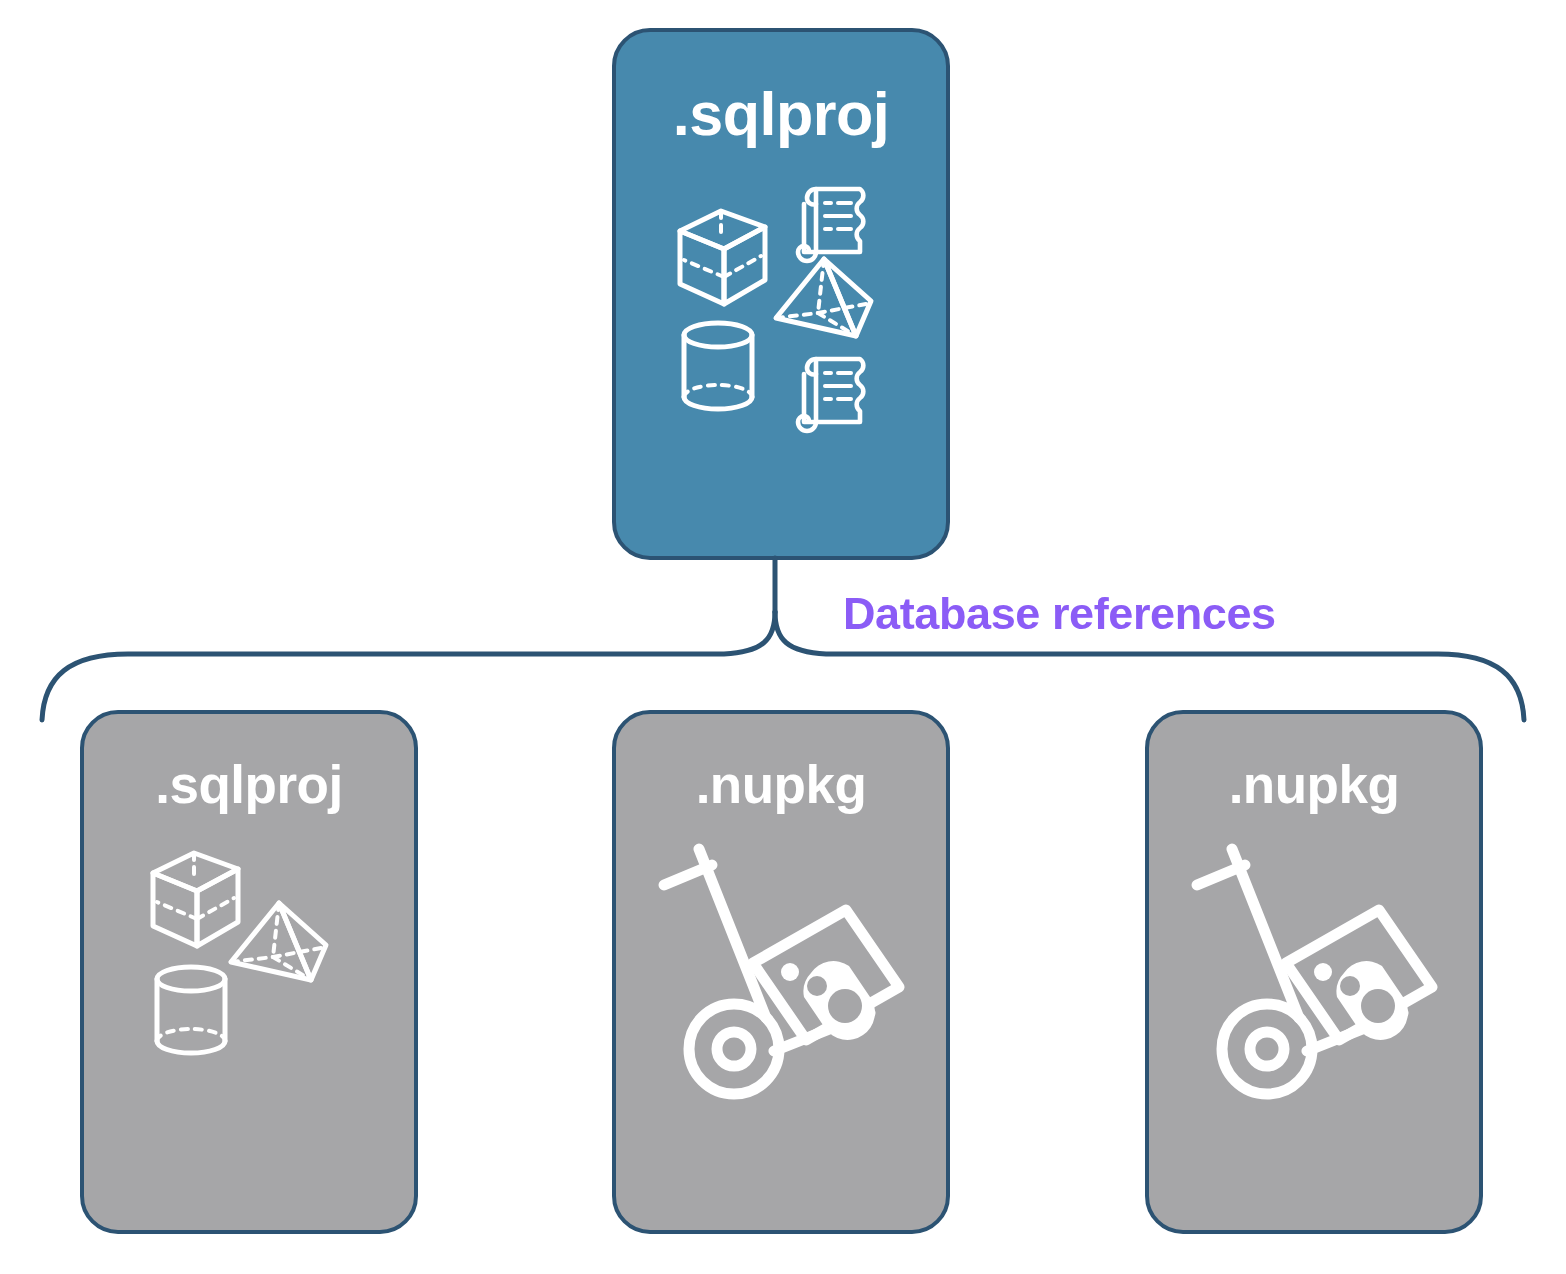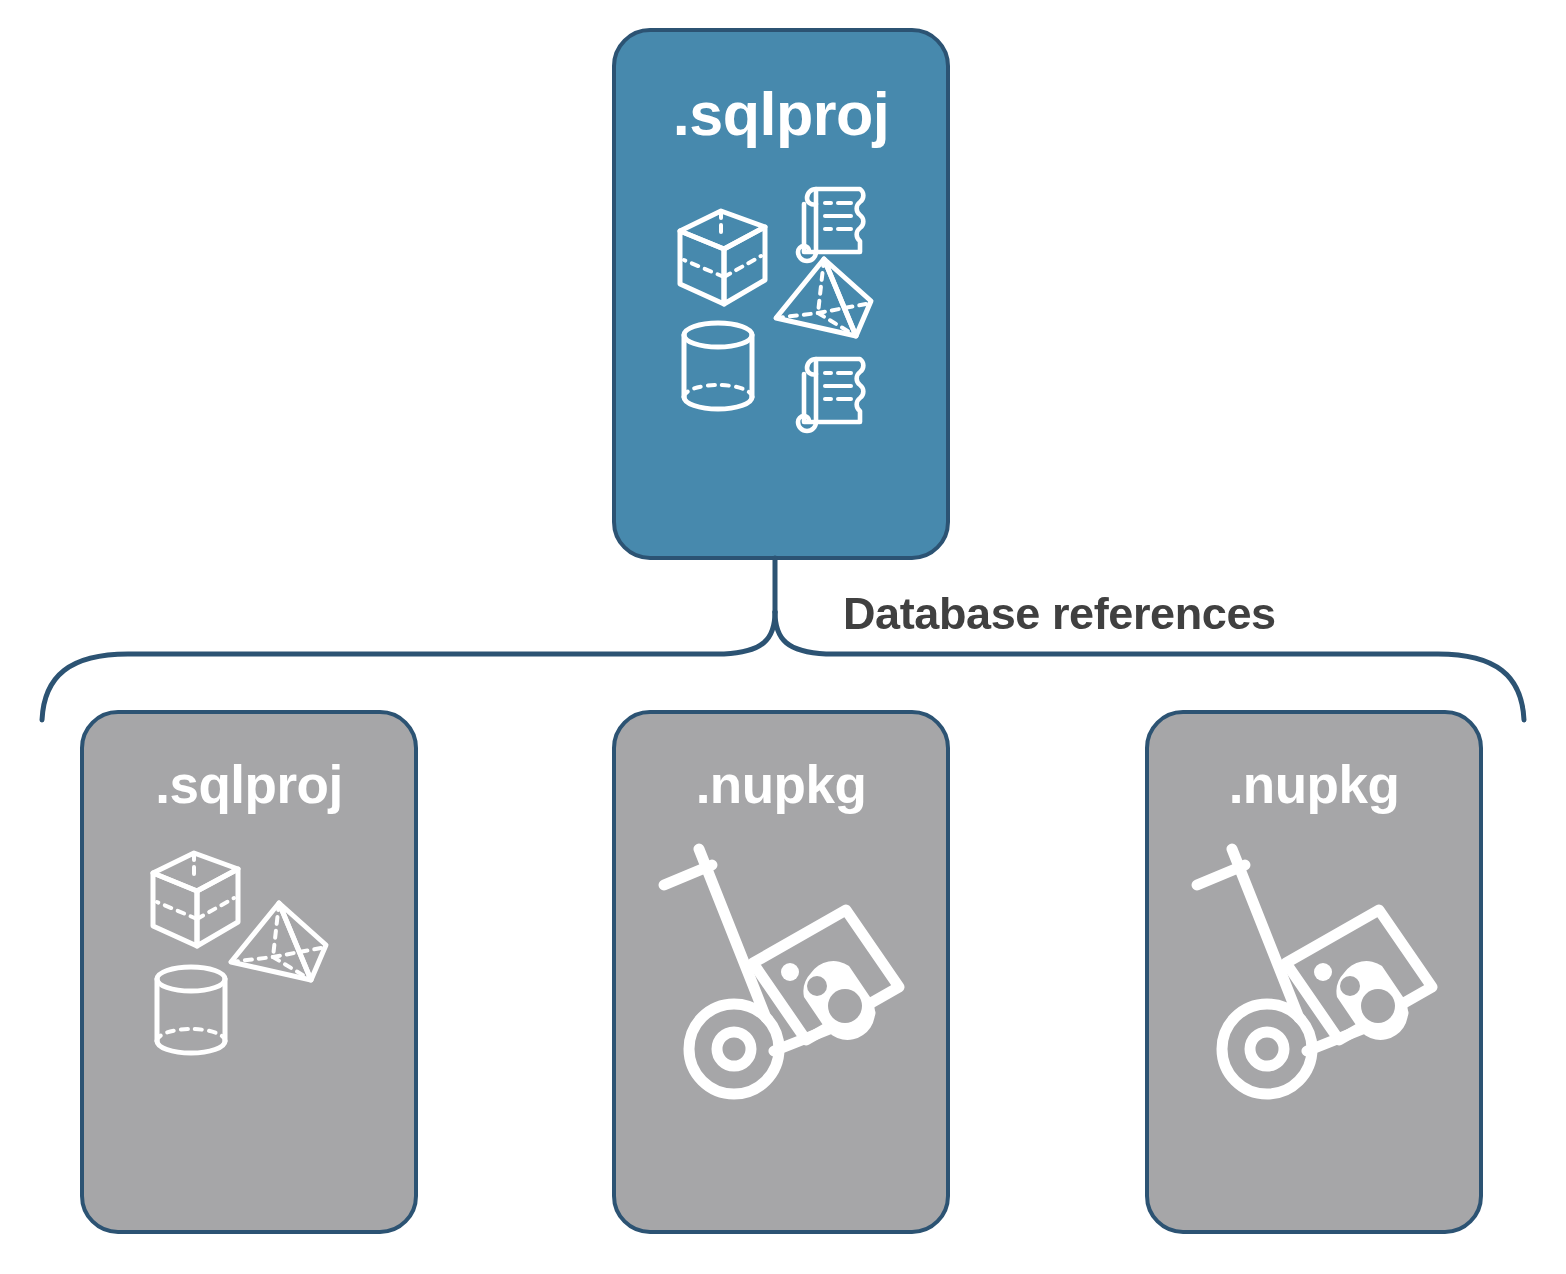--- a/index.html
+++ b/index.html
@@ -74,21 +74,21 @@
     width: 1566px;
     height: 190px;
     pointer-events: none;
   }
   #bracket-label {
     position: absolute;
     left: 843px;
     top: 588px;
     font-size: 45px;
     font-weight: bold;
-    color: #404040;
+    color: #8b5cf6;
     letter-spacing: -0.4px;
     white-space: nowrap;
     user-select: none;
   }
 </style>
 </head>
 <body>
 
 <div id="stage">
 

